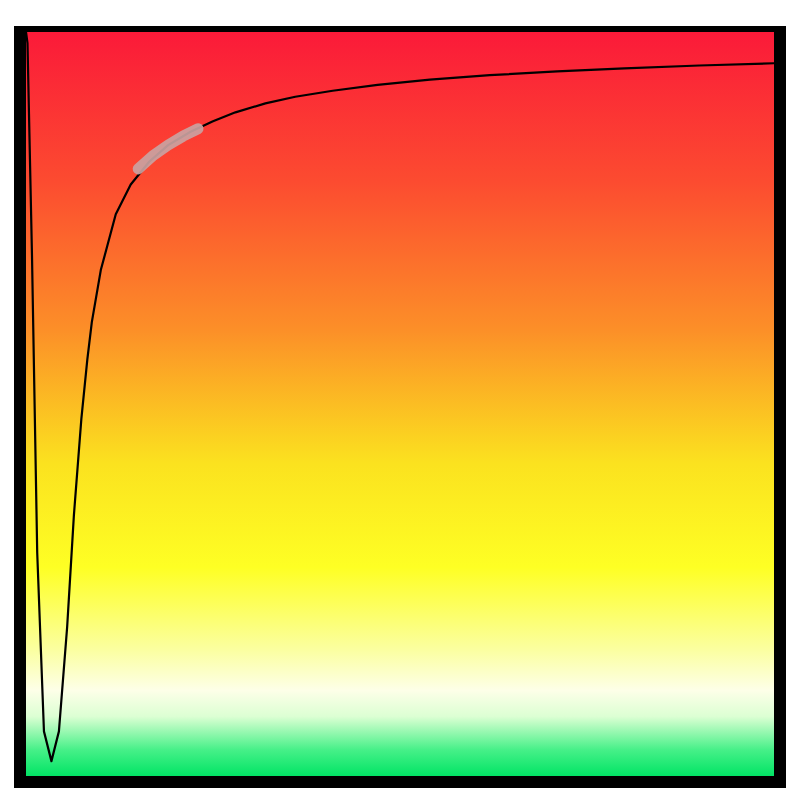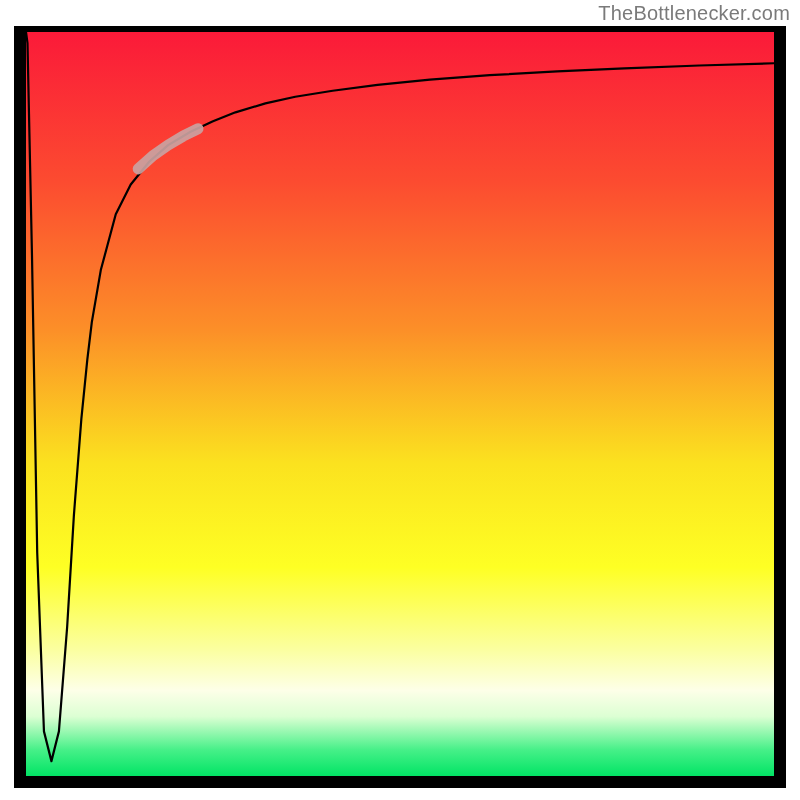--- a/index.html
+++ b/index.html
@@ -40,21 +40,20 @@
   svg.canvas {
     display: block;
     width: 748px;
     height: 744px;
   }
 </style>
 </head>
 <body>
 
 <div class="wrap">
-  <div class="attribution">TheBottlenecker.com</div>
 
   <div class="frame">
     <div class="plot">
       <svg class="canvas" id="canvas" viewBox="0 0 748 744" preserveAspectRatio="none">
           <defs>
             <linearGradient id="bg-grad" x1="0" y1="0" x2="0" y2="1">
               <stop offset="0%" stop-color="#fb1a39"></stop>
               <stop offset="20%" stop-color="#fc4b30"></stop>
               <stop offset="40%" stop-color="#fc8f28"></stop>
               <stop offset="57.99999999999999%" stop-color="#fbe21f"></stop>

